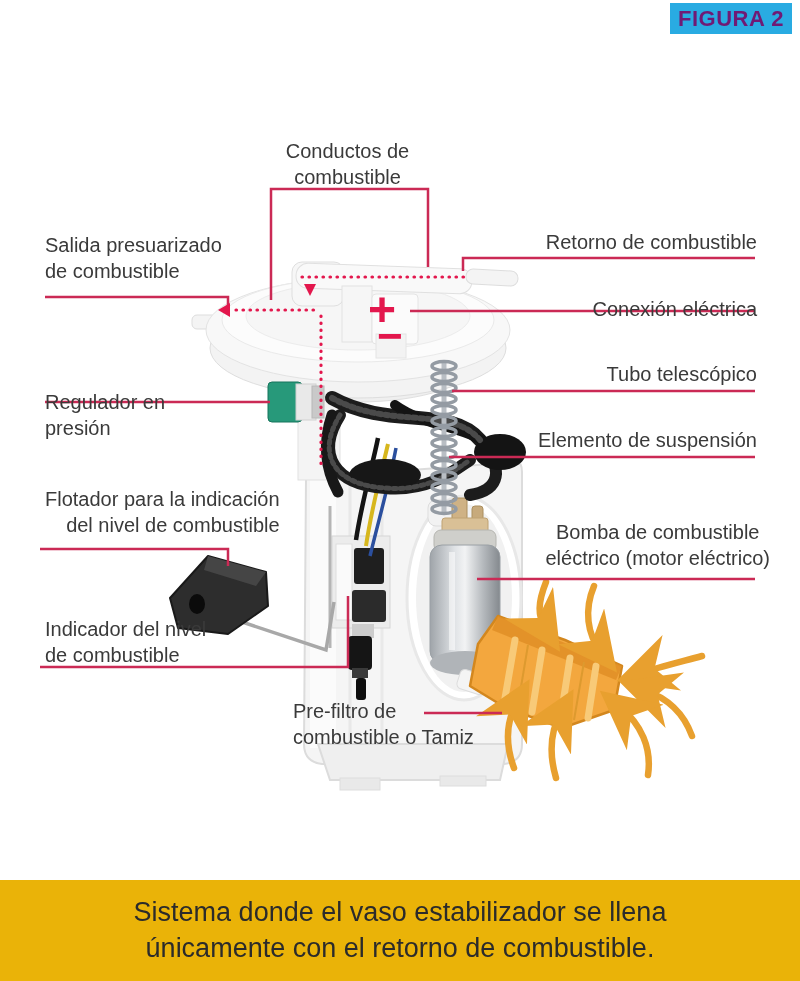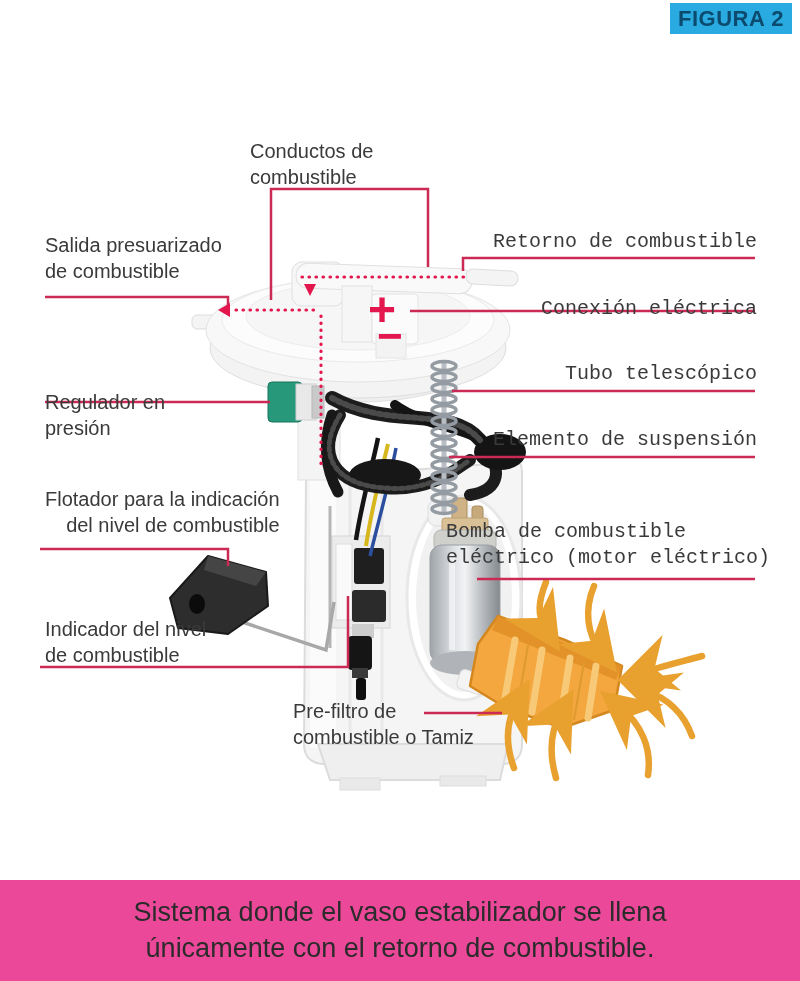--- a/index.html
+++ b/index.html
@@ -5,35 +5,35 @@
   html,body{margin:0;padding:0;background:#ffffff;}
   .stage{
     position:relative;width:800px;height:981px;overflow:hidden;background:#ffffff;
     font-family:"Liberation Sans", sans-serif;
   }
   .art{position:absolute;left:0;top:0;width:800px;height:981px;}
   .label{
     position:absolute;color:#3a3a3a;font-size:20px;line-height:1.3;
     white-space:pre-line;
   }
-  .label.right{text-align:left;font-family:Liberation Mono, monospace;}
-  .label.center{text-align:left;}
+  .label.right{text-align:center;}
+  .label.center{text-align:center;}
   .badge{
     position:absolute;left:670px;top:3px;width:122px;height:31px;
-    background:#29ABE2;color:#0c4a6e;font-weight:bold;font-size:22px;
+    background:#29ABE2;color:#701a75;font-weight:bold;font-size:22px;
     display:flex;align-items:center;justify-content:center;letter-spacing:0.5px;
   }
   .polarity{
     position:absolute;color:#E3174D;font-weight:bold;line-height:1;
   }
   .plus{left:368px;top:286px;font-size:48px;}
   .minus{left:377px;top:314px;font-size:44px;}
   .caption{
     position:absolute;left:0;top:880px;width:800px;height:101px;
-    background:#ec4899;display:flex;flex-direction:column;align-items:center;
+    background:#eab308;display:flex;flex-direction:column;align-items:center;
     justify-content:center;color:#2b2b2b;font-size:27px;line-height:1.32;
     text-align:center;
   }
 </style>
 </head>
 <body>
 
 <div class="stage">
 
   <svg class="art" viewBox="0 0 800 981">

